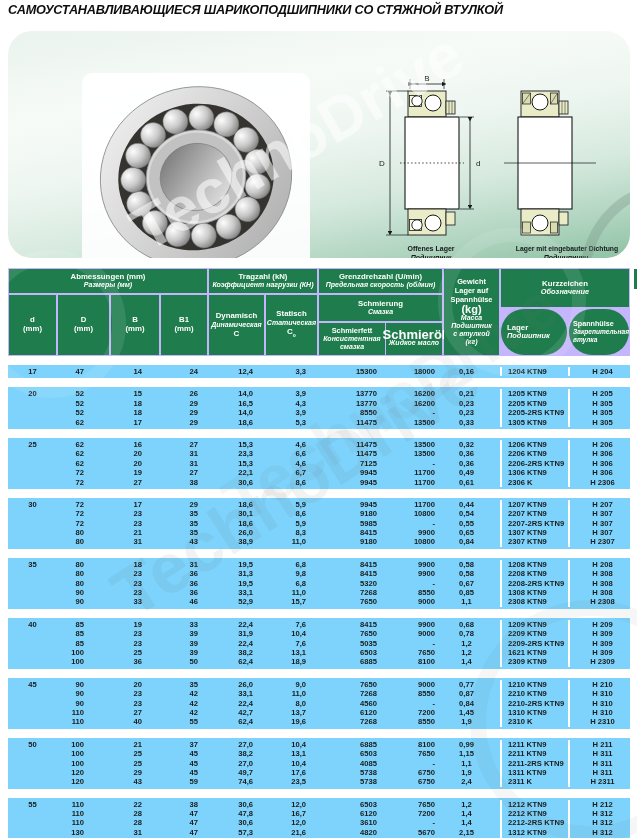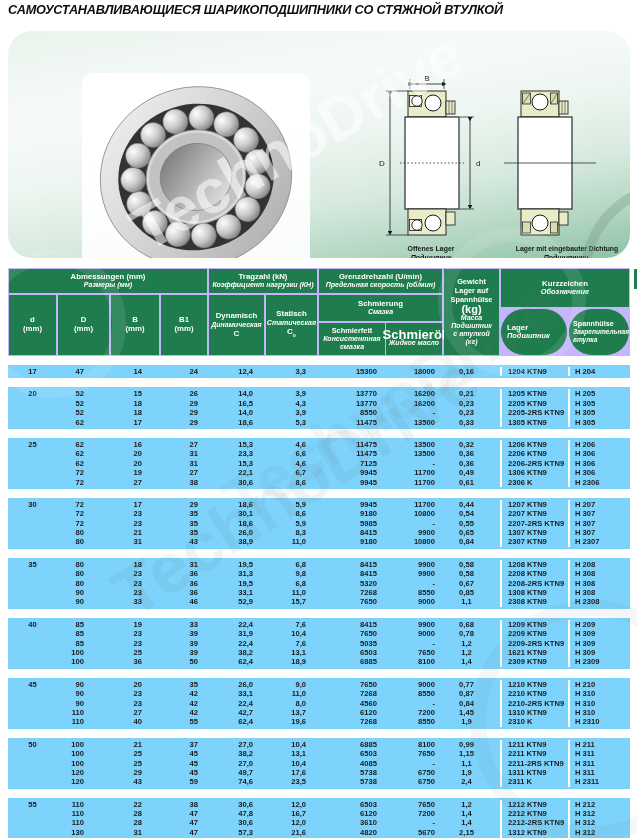--- a/index.html
+++ b/index.html
@@ -45,21 +45,21 @@
   .c0{text-align:center;}
   .c1{text-align:right;padding-right:26px;}
   .c2{text-align:right;padding-right:18px;}
   .c3{text-align:right;padding-right:10px;}
   .c4{text-align:right;padding-right:12px;}
   .c5{text-align:right;padding-right:12px;}
   .c6{text-align:right;padding-right:8px;}
   .c7{text-align:right;padding-right:8px;}
   .c8{text-align:center;padding-right:10px;}
   .c9{text-align:left;padding-left:6px;border-left:2px solid #fff;}
-  .c10{text-align:left;padding-left:5px;border-left:2px solid #fff;}
+  .c10{text-align:center;padding-left:5px;border-left:2px solid #fff;}
   
   .wm-table{position:absolute;left:120px;top:560px;font-size:70px;font-weight:bold;
          color:rgba(90,90,90,.08);transform:rotate(-33deg);transform-origin:left center;
          white-space:nowrap;z-index:4;pointer-events:none;}
   .wm-table2{position:absolute;left:230px;top:470px;font-size:64px;font-weight:bold;
          color:rgba(120,120,120,.07);transform:rotate(-33deg);transform-origin:left center;
          white-space:nowrap;z-index:4;pointer-events:none;}
   .wm-ring-t{position:absolute;left:470px;top:600px;width:210px;height:210px;border-radius:50%;
          border:16px solid rgba(110,110,110,.06);z-index:4;pointer-events:none;}
   .dimtxt{font-family:"Liberation Sans",sans-serif;font-size:8px;fill:#16181a;}

